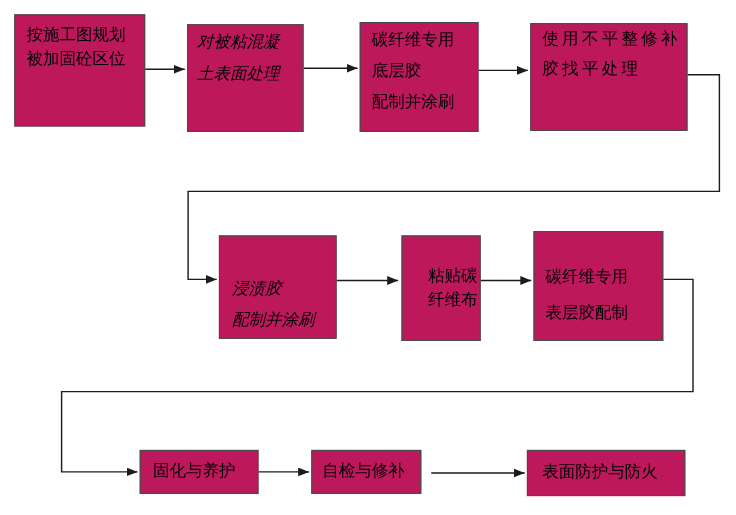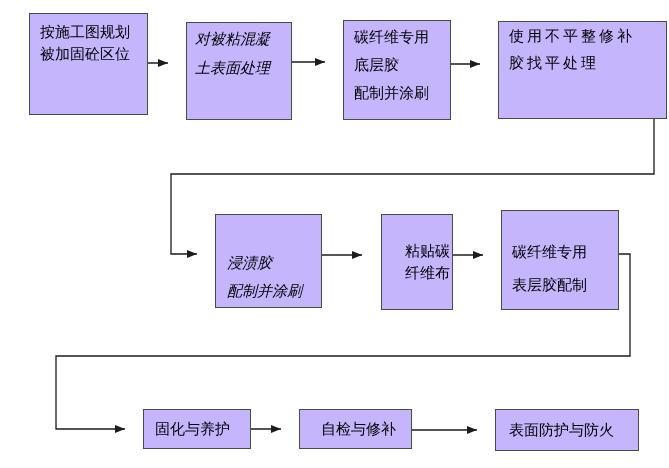--- a/index.html
+++ b/index.html
@@ -19,37 +19,36 @@
     position: absolute;
     left: 0;
     top: 0;
     width: 669px;
     height: 468px;
   }
   .node {
     position: absolute;
     box-sizing: border-box;
     border: 1px solid #4a4a4a;
-    background: #c4b5fd;
+    background: #be185d;
     color: #000000;
     font-size: 15px;
     white-space: pre-line;
     overflow: hidden;
-    margin-left: 16px;
   }
   
   .n1  { left:13px;  top:13px;  width:119px; height:102px; line-height:22px; padding:7px 6px 0 10px; }
   .n2  { left:170px; top:22px;  width:106px; height:98px;  line-height:29px; padding:1px 4px 0 8px;font-style:italic; }
   .n3  { left:327px; top:20px;  width:108px; height:100px; line-height:28px; padding:2px 4px 0 10px; }
-  .n4  { left:482px; top:21px;  width:169px; height:98px;  line-height:27px; padding:0 4px 0 10px; letter-spacing:3px; }
+  .n4  { left:482px; top:21px;  width:143px; height:98px;  line-height:27px; padding:0 4px 0 10px; letter-spacing:3px; }
   .n5  { left:199px; top:214px; width:107px; height:94px;  line-height:28px; padding:34px 4px 0 11px;font-style:italic; }
   .n6  { left:365px; top:214px; width:72px;  height:96px;  line-height:22px; padding:25px 2px 0 7px;text-align:right; }
   .n7  { left:485px; top:210px; width:118px; height:100px; line-height:33px; padding:24px 4px 0 10px; }
   .n8  { left:127px; top:409px; width:108px; height:40px;  line-height:38px; padding:0 15px 0 11px; }
-  .n9  { left:283px; top:409px; width:113px; height:40px;  line-height:38px; padding:0 0 0 21px; }
+  .n9  { left:283px; top:409px; width:100px; height:40px;  line-height:38px; padding:0 0 0 9px; }
   .n10 { left:479px; top:409px; width:144px; height:42px;  line-height:40px; padding:0 2px 0 13px; }
   .edge {
     fill: none;
     stroke: #1c1c1c;
     stroke-width: 1.3;
   }
 </style>
 </head>
 <body>
 

